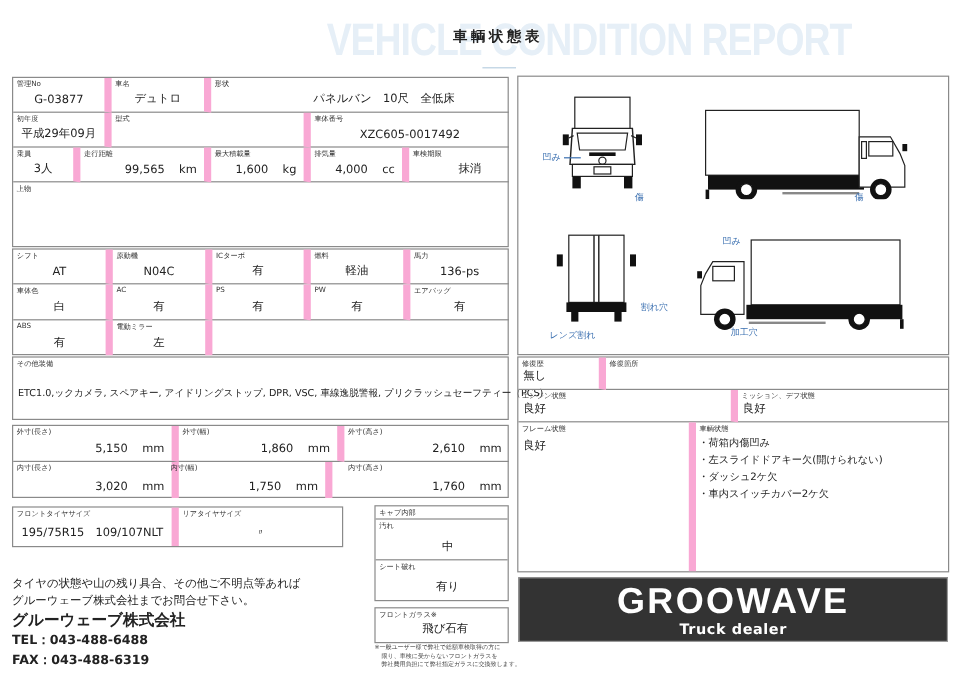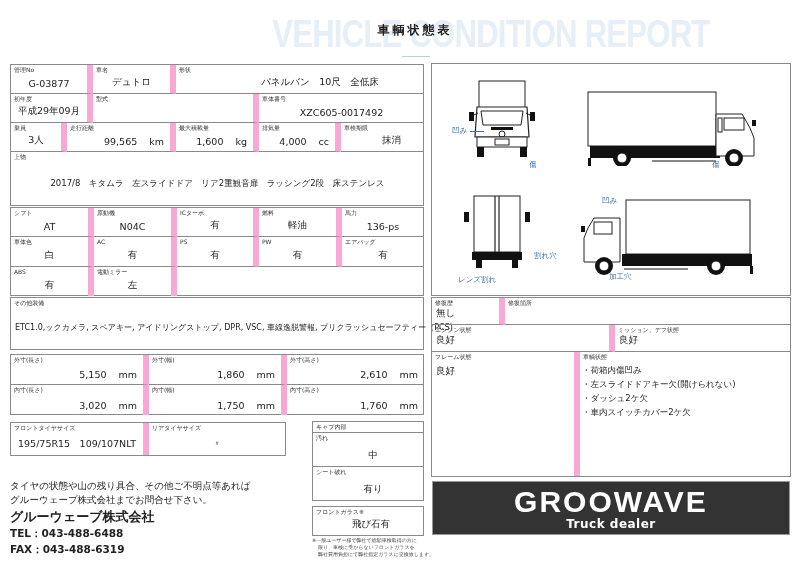--- a/index.html
+++ b/index.html
@@ -92,21 +92,20 @@
     <span class="lbl">排気量</span>
     <span class="val right"><span>4,000</span><span class="unit">cc</span></span>
   </div>
   <div class="cell" style="left:330px;top:58px;width:83px;height:29px;border-right:none;">
     <span class="lbl">車検期限</span>
     <span class="val" style="padding-left:18px;">抹消</span>
   </div>
 
   <div class="cell" style="left:0;top:87px;width:413px;height:54px;border-right:none;border-bottom:none;">
     <span class="lbl">上物</span>
-    <span class="val" style="bottom:16px;font-size:8.5px;">2017/8　キタムラ　左スライドドア　リア2重観音扉　ラッシング2段　床ステンレス</span>
   </div>
 </div>
 
 <div class="box" style="left:10px;top:207px;width:414px;height:89px;">
   <div class="cell" style="left:0;top:0;width:83px;height:29px;">
     <span class="lbl">シフト</span>
     <span class="val">AT</span>
   </div>
   <div class="cell" style="left:83px;top:0;width:83px;height:29px;">
     <span class="lbl">原動機</span>
@@ -171,21 +170,21 @@
     <span class="val right"><span>1,860</span><span class="unit">mm</span></span>
   </div>
   <div class="cell" style="left:276px;top:0;width:137px;height:30px;border-right:none;">
     <span class="lbl">外寸(高さ)</span>
     <span class="val right"><span>2,610</span><span class="unit">mm</span></span>
   </div>
   <div class="cell" style="left:0;top:30px;width:138px;height:30px;border-bottom:none;">
     <span class="lbl">内寸(長さ)</span>
     <span class="val right"><span>3,020</span><span class="unit">mm</span></span>
   </div>
-  <div class="cell" style="left:138px;top:30px;width:138px;height:30px;border-bottom:none;">
+  <div class="cell" style="left:128px;top:30px;width:138px;height:30px;border-bottom:none;">
     <span class="lbl">内寸(幅)</span>
     <span class="val right"><span>1,750</span><span class="unit">mm</span></span>
   </div>
   <div class="cell" style="left:276px;top:30px;width:137px;height:30px;border-right:none;border-bottom:none;">
     <span class="lbl">内寸(高さ)</span>
     <span class="val right"><span>1,760</span><span class="unit">mm</span></span>
   </div>
 </div>
 
 <div class="box" style="left:10px;top:422px;width:276px;height:34px;">

